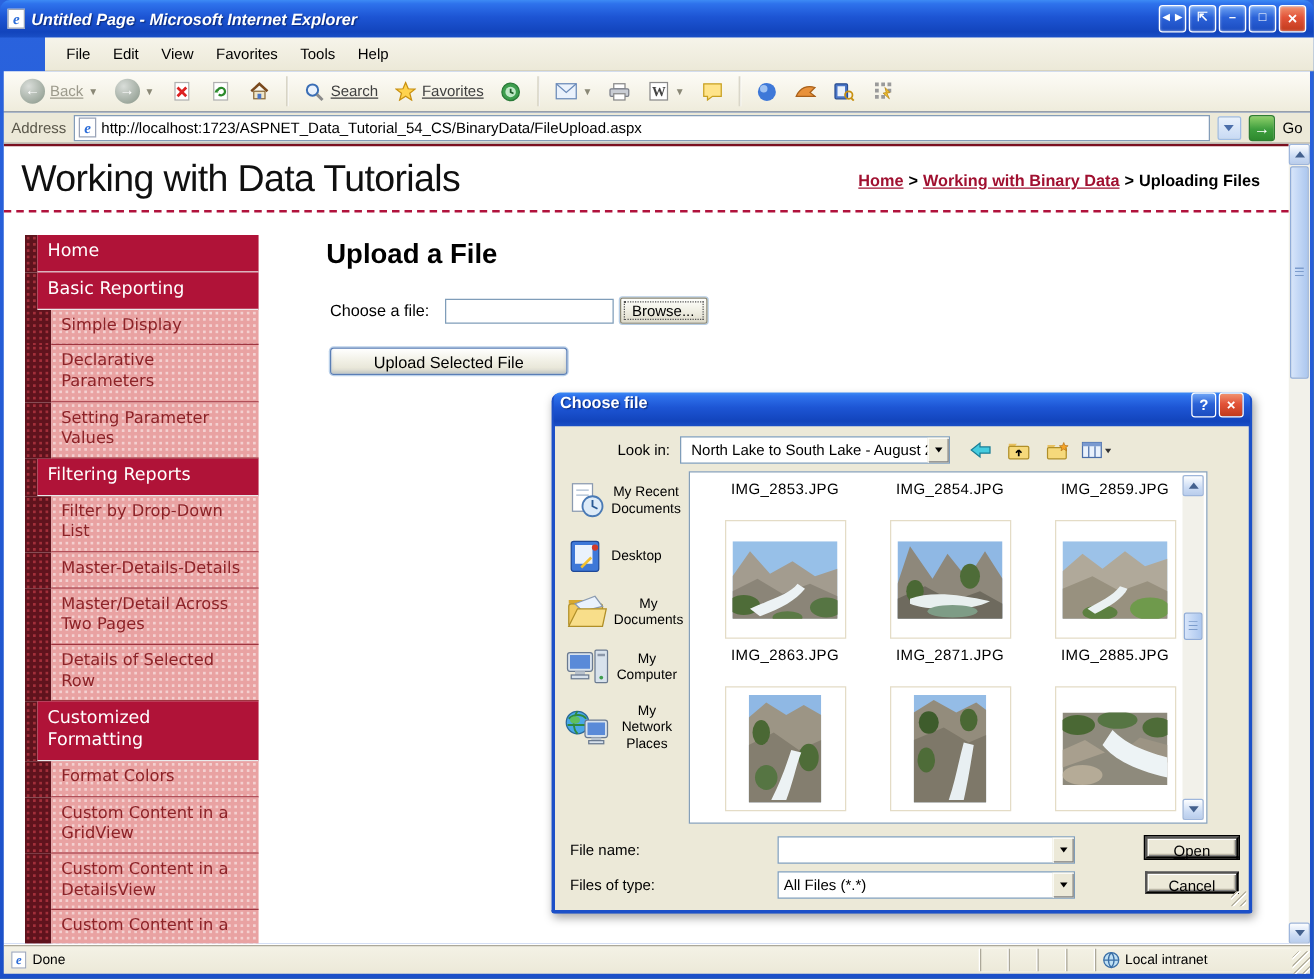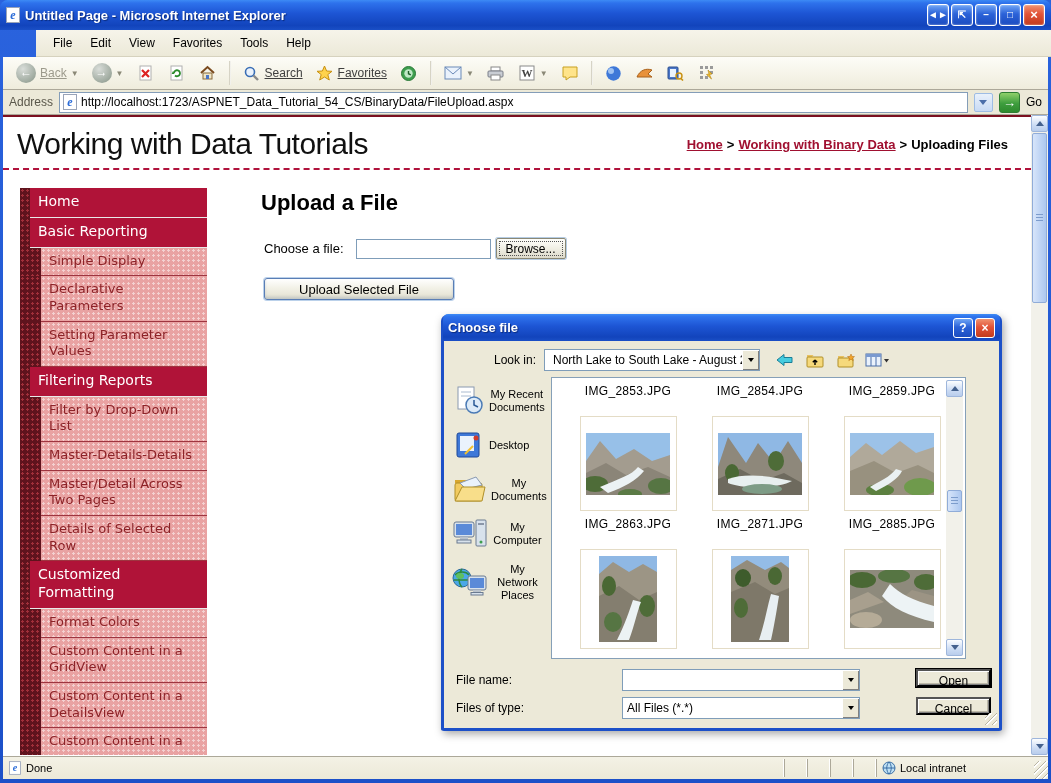--- a/index.html
+++ b/index.html
@@ -8,21 +8,21 @@
   .window { position:relative; width:1051px; height:783px;
             background:linear-gradient(180deg,#2A63DE,#1C50C8); }
 
   
   .titlebar { position:absolute; left:0; top:0; width:1051px; height:30px;
     border-radius:8px 8px 0 0;
     background:linear-gradient(180deg,#3D8BF5 0%,#2E72EC 10%,#1D55D4 45%,#1244BC 85%,#1A4FC6 100%);
     display:flex; align-items:center; padding:0 6px; }
   .titlebar .tb-title { color:#fff; font-weight:bold; font-size:13px;
     text-shadow:1px 1px 1px #0A2A7A; margin-left:5px; flex:1;
-    white-space:nowrap; overflow:hidden; }
+    white-space:nowrap; overflow:hidden;font-style:italic; }
   .tb-btns { display:flex; gap:2px; }
   .tb-btn { width:22px; height:22px; border-radius:3px; border:1px solid #fff;
     background:linear-gradient(180deg,#6FA5F5,#2B62D8 45%,#1B4CC0);
     color:#fff; font-size:10px; line-height:20px; text-align:center; font-weight:bold;
     box-shadow:inset 0 0 2px rgba(255,255,255,.7); }
   .tb-btn.close { background:linear-gradient(180deg,#F0926F,#E25338 45%,#C13A1C); font-size:13px; }
   .ie-page-icon { display:inline-block; width:14px; height:16px; background:#fff;
     border:1px solid #9AA4B8; font-size:12px; font-weight:bold; font-style:italic;
     color:#2B6CD8; text-align:center; line-height:14px; font-family:"Liberation Serif",serif; }
 
@@ -131,21 +131,21 @@
     transform:translateY(-50%);
     background:repeating-linear-gradient(180deg,#7C9CCC 0 1px,transparent 1px 3px); }
   .vscroll .sb-thumb { top:18px; height:170px; }
 
   
   .dialog { position:absolute; left:438px; top:200px; width:561px; height:416px;
     background:#ECE9D8; border:3px solid #1C50C8; border-top:none; border-radius:6px 6px 3px 3px;
     box-shadow:2px 3px 8px rgba(0,0,0,.35); }
   .dlg-title { height:27px; border-radius:5px 5px 0 0; margin:-1px -1px 0;
     background:linear-gradient(180deg,#3D8BF5 0%,#2E72EC 10%,#1D55D4 45%,#1244BC 85%,#1A4FC6 100%);
-    display:flex; align-items:center; padding:0 5px; }
+    display:flex; align-items:flex-start; padding:0 5px; }
   .dlg-title .t { color:#fff; font-weight:bold; font-size:13px; text-shadow:1px 1px 1px #0A2A7A; flex:1; }
   .dlg-btn { width:20px; height:20px; border-radius:3px; border:1px solid #fff; color:#fff;
     font-weight:bold; font-size:12px; line-height:18px; text-align:center; margin-left:2px;
     background:linear-gradient(180deg,#6FA5F5,#2B62D8 45%,#1B4CC0); }
   .dlg-btn.close { background:linear-gradient(180deg,#F0926F,#E25338 45%,#C13A1C); }
   .dlg-body { position:relative; height:386px; font-size:12px; }
 
   .lookin-row { position:absolute; left:0; top:8px; width:100%; display:flex; align-items:center; }
   .lookin-lbl { width:100px; text-align:right; padding-right:8px; }
   .cmb { height:22px; background:#fff; border:1px solid #7F9DB9; display:flex; align-items:center; }

